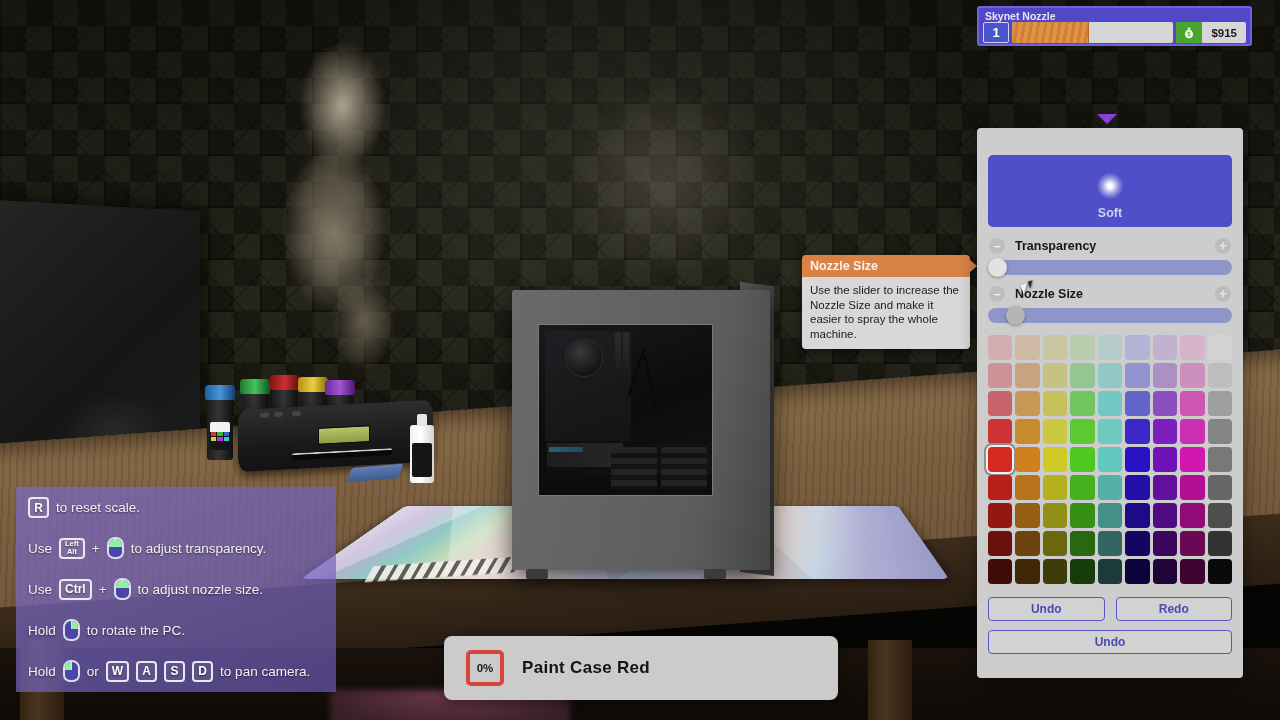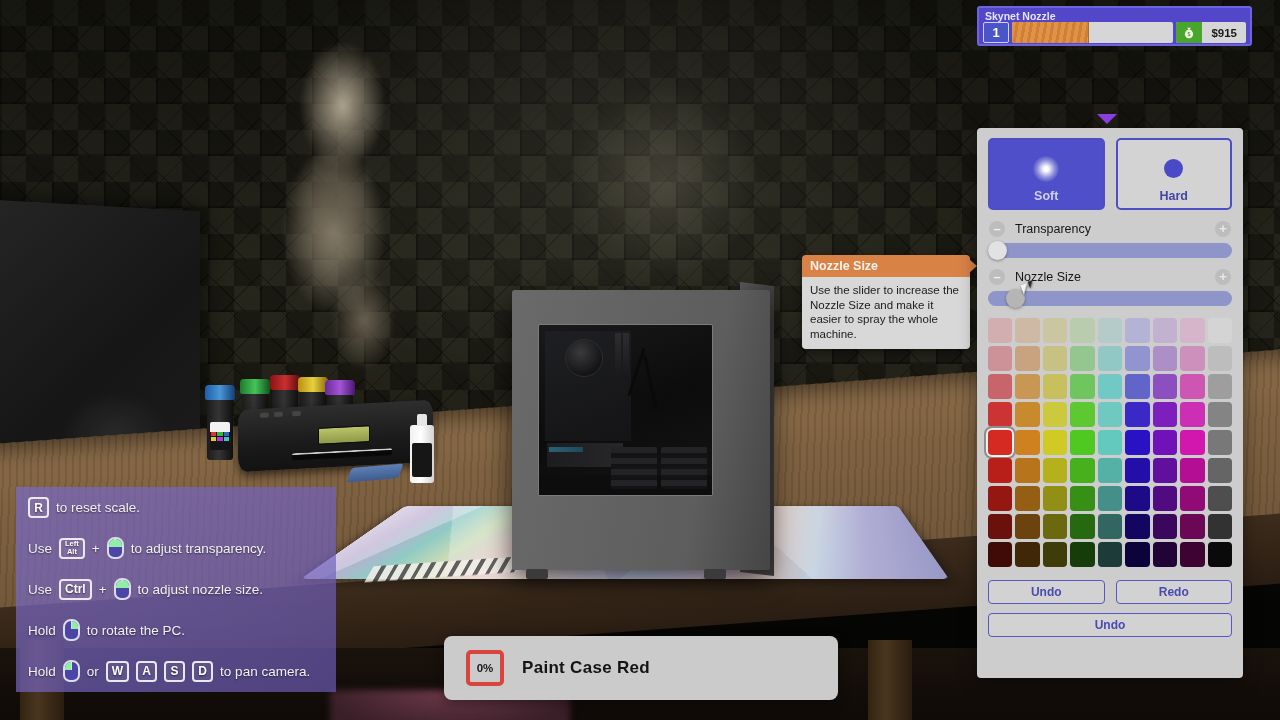--- a/index.html
+++ b/index.html
@@ -333,21 +333,21 @@
   }
   .banner-text { color: #f4f1fb; font-size: 13px; z-index: 2; text-shadow: 0 1px 2px rgba(0,0,0,.35); }
   .banner-notch {
     position: absolute; left: 1097px; top: 114px; width: 0; height: 0;
     border-left: 10px solid transparent; border-right: 10px solid transparent;
     border-top: 10px solid #8b3fe0; z-index: 3;
   }
 
   .paint-panel {
     position: absolute; left: 977px; top: 128px; width: 266px; height: 550px;
-    background: #cdcdcd; border-radius: 4px; padding: 10px 11px 10px;
+    background: #cdcdcd; border-radius: 4px; padding: 27px 11px 10px;
     box-shadow: 0 4px 18px rgba(0,0,0,.4);
   }
   .brush-row { display: flex; gap: 11px; }
   .brush-btn {
     flex: 1; height: 72px; border: 2px solid #4e4ec4; border-radius: 5px;
     position: relative; display: flex; align-items: flex-end; justify-content: center;
     padding-bottom: 5px; cursor: pointer;
   }
   .brush-btn.active { background: #4f4fc9; }
   .brush-btn.inactive { background: #d3d3d3; }
@@ -360,21 +360,21 @@
   }
   .hard-dot {
     position: absolute; left: 50%; top: 19px; width: 19px; height: 19px; margin-left: -9.5px;
     border-radius: 50%; background: #4a4ac6;
   }
 
   .slider-label-row {
     display: flex; align-items: center; justify-content: space-between;
     margin-top: 11px; padding: 0 1px;
   }
-  .slider-label { font-size: 12.5px; font-weight: normal; color: #15151a; }
+  .slider-label { font-size: 12.5px; font-weight: bold; color: #15151a; }
   .pm-btn {
     width: 16px; height: 16px; border-radius: 50%; background: #bdbdbd;
     color: #f0f0f0; font-size: 13px; font-weight: bold; line-height: 14px;
     display: flex; align-items: center; justify-content: center; cursor: pointer;
   }
   .pm-btn.plus { color: #eaeaea; }
   .slider-track {
     position: relative; height: 15px; margin-top: 6px;
     background: #8e96c9; border-radius: 8px;
   }
@@ -631,24 +631,20 @@
   </div>
 
   <div class="banner-notch"></div>
 
   <div class="paint-panel">
 
     <div class="brush-row">
       <div class="brush-btn active">
         <span class="soft-dot"></span>
         <span class="lbl">Soft</span>
-      </div>
-      <div class="brush-btn inactive">
-        <span class="hard-dot"></span>
-        <span class="lbl">Hard</span>
       </div>
     </div>
 
     <div class="slider-label-row">
       <div class="pm-btn">–</div>
       <div class="slider-label" style="flex:1; margin-left:10px;">Transparency</div>
       <div class="pm-btn plus">+</div>
     </div>
     <div class="slider-track">
       <div class="slider-handle" id="transparency-handle" style="left: calc(0% + 0px);"></div>

